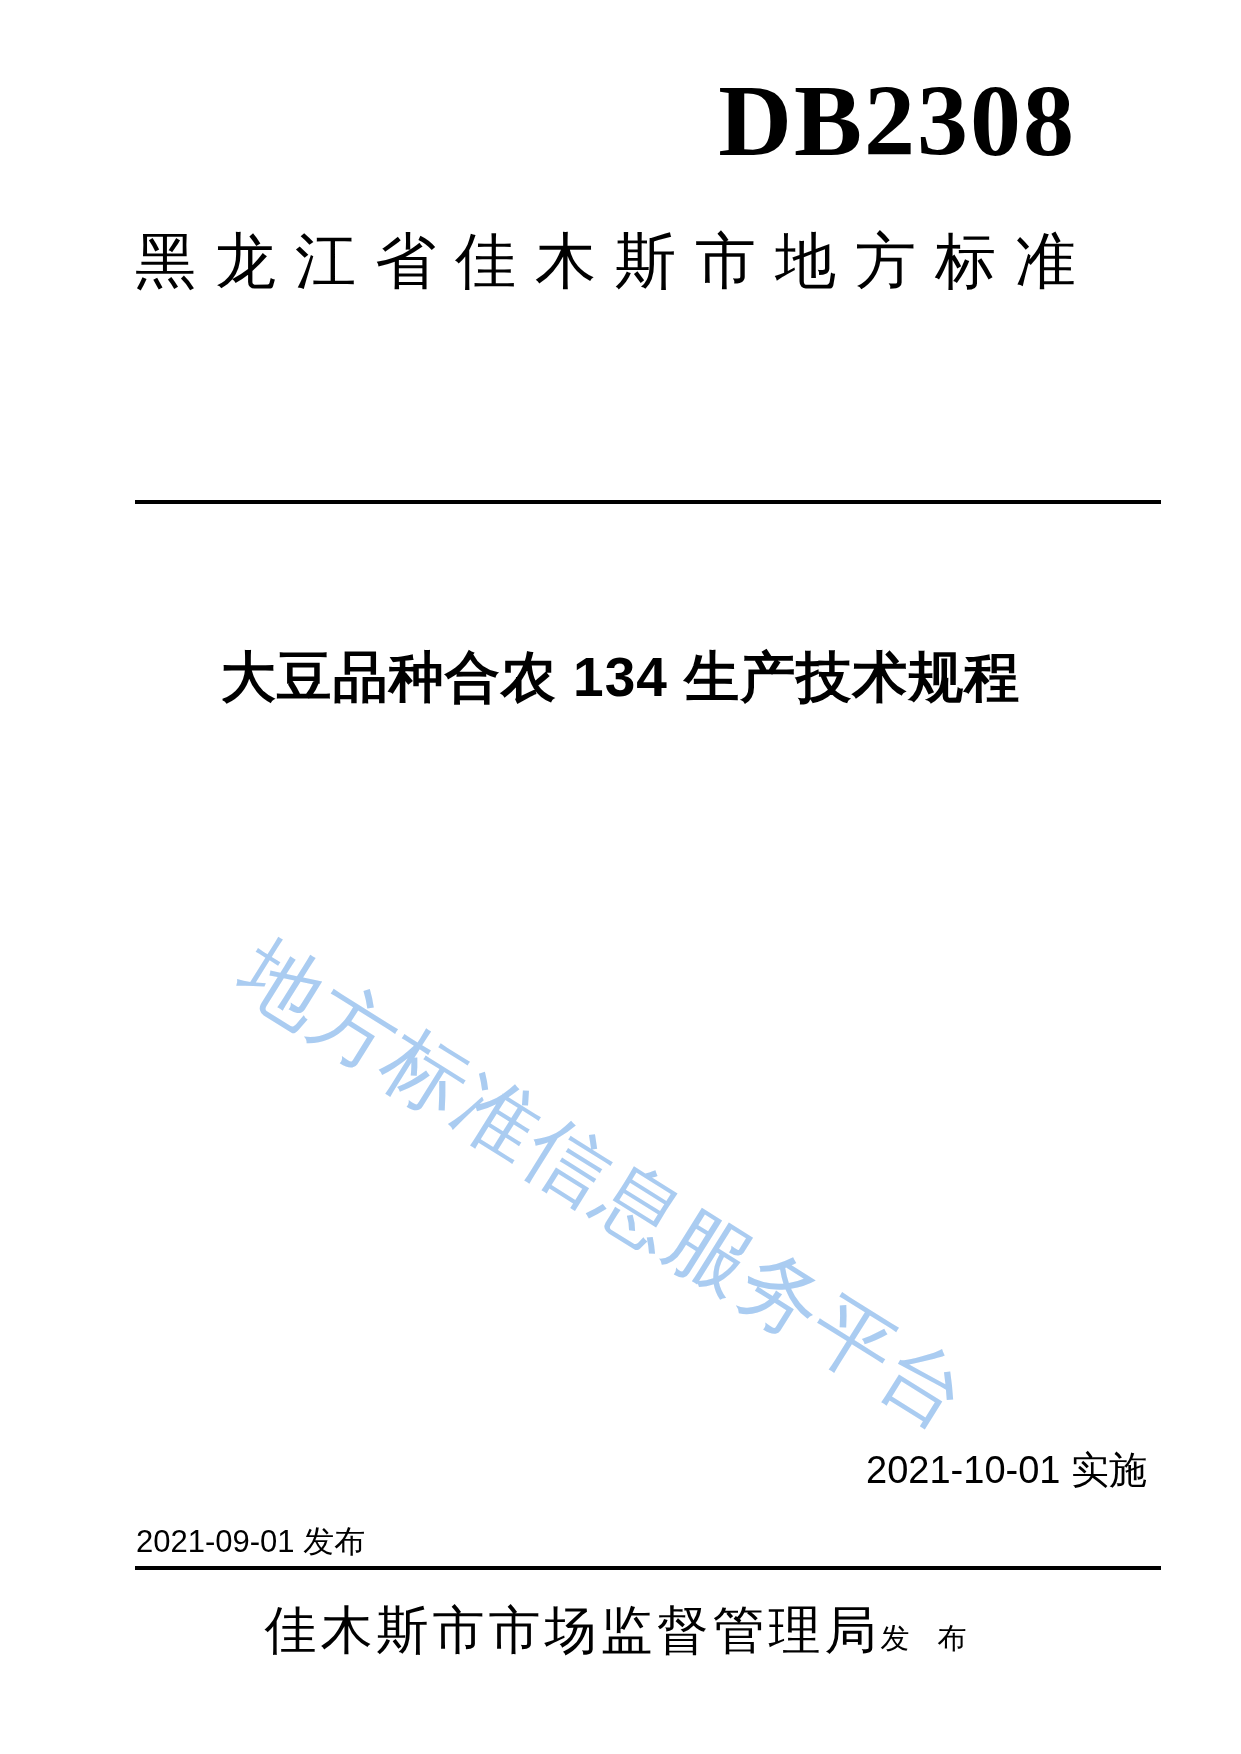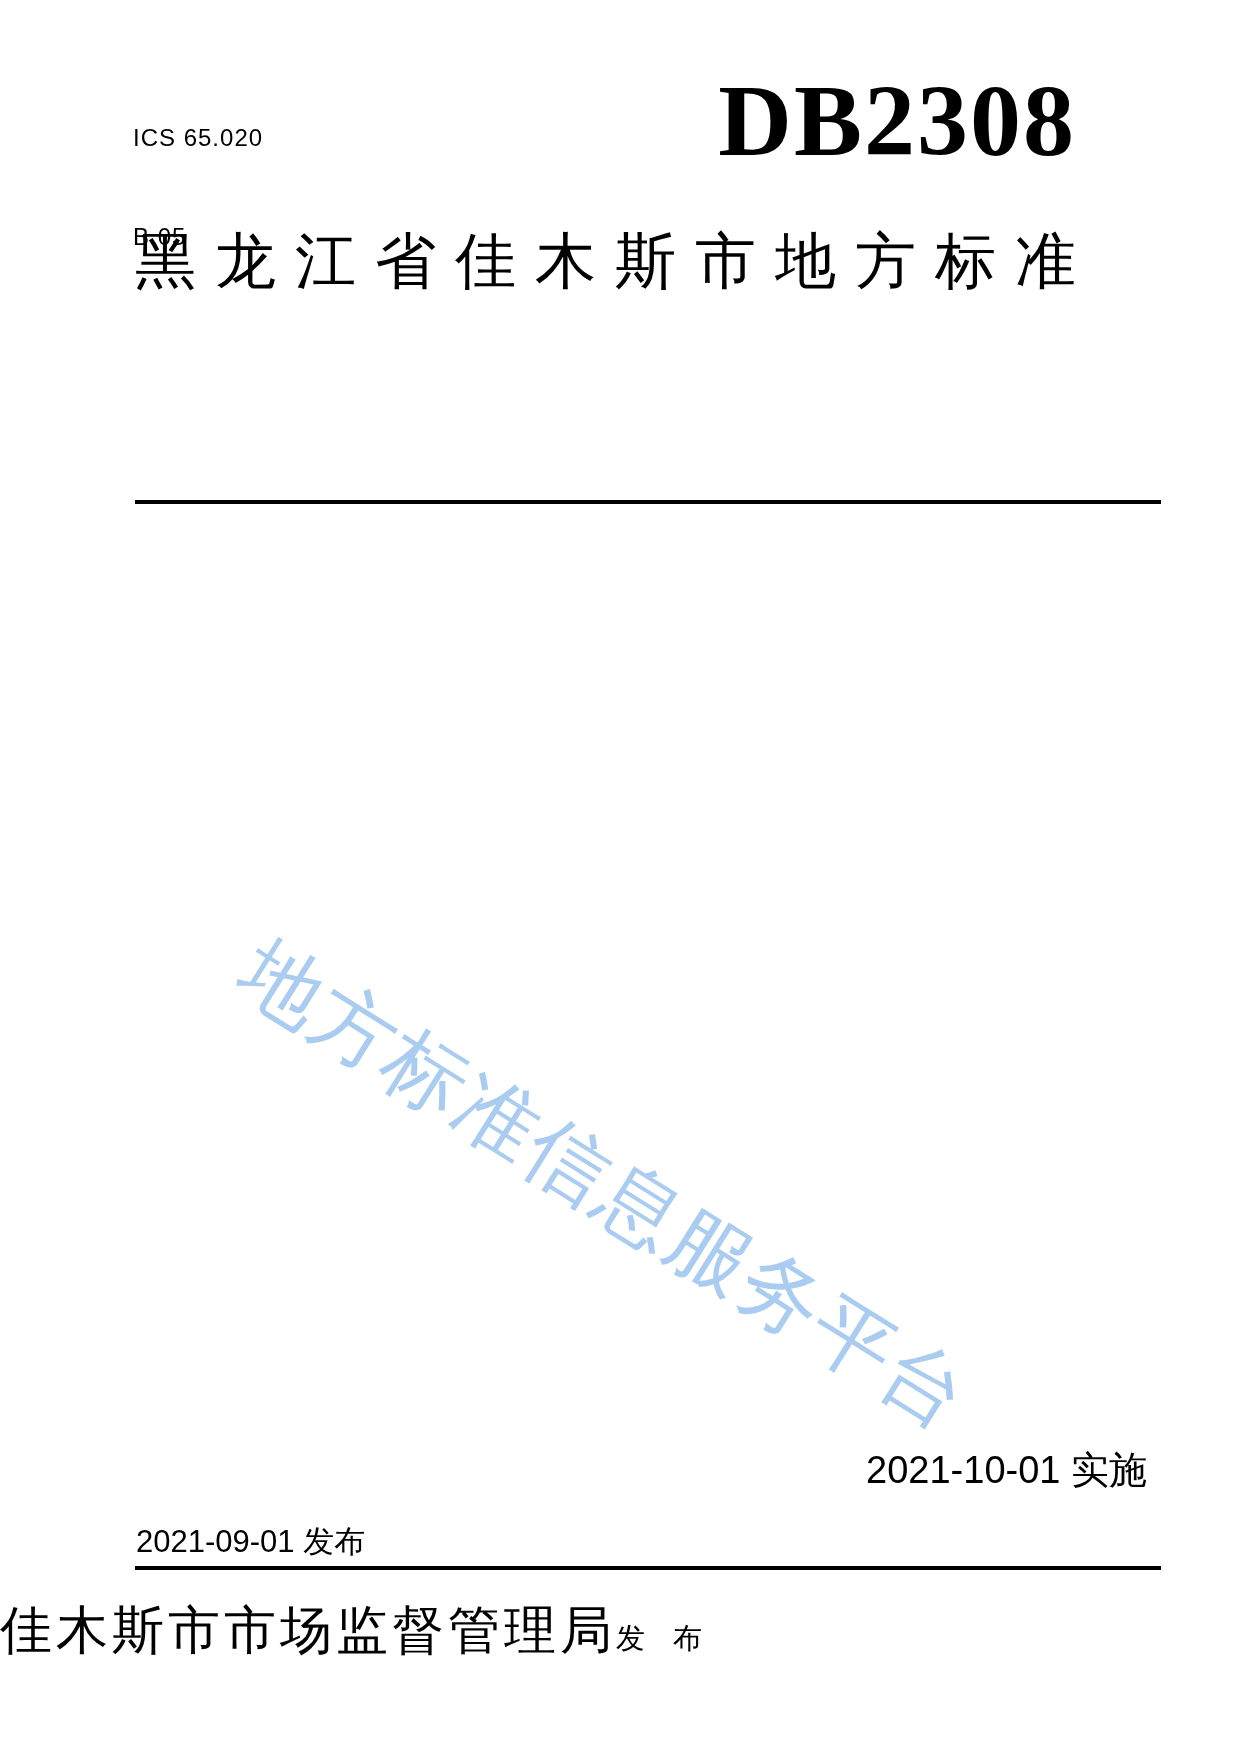--- a/index.html
+++ b/index.html
@@ -107,20 +107,21 @@
     font-size: 38px;
     line-height: 36px;
     white-space: nowrap;
   }
   .publisher-row {
     position: absolute;
     left: 0;
     right: 0;
     top: 1602px;
     display: flex;
+    justify-content: center;
     align-items: baseline;
     white-space: nowrap;
   }
   .publisher-name {
     font-family: "Liberation Serif", "DejaVu Serif", serif;
     font-size: 52px;
     line-height: 58px;
     font-weight: 500;
     letter-spacing: 4px;
   }
@@ -129,32 +130,29 @@
     line-height: 40px;
     font-weight: 500;
     letter-spacing: 10px;
   }
 </style>
 </head>
 <body>
 
 <div class="page">
 
-  <div class="ics-block">
-    <div>ICS 65.020</div>
-    <div>B 05</div>
-  </div>
 
   <div class="db-big">DB2308</div>
 
   <div class="std-name">黑龙江省佳木斯市地方标准</div>
 
 
   <div class="rule rule-top"></div>
 
+  <div class="doc-title">大豆品种合农 134 生产技术规程</div>
 
   <div class="watermark" style="color: rgba(155, 195, 238, 0.85);">地方标准信息服务平台</div>
 
   <div class="date-left">2021-09-01 发布</div>
 
   <div class="date-right">2021-10-01 实施</div>
 
   <div class="rule rule-bottom"></div>
 
   <div class="publisher-row">

